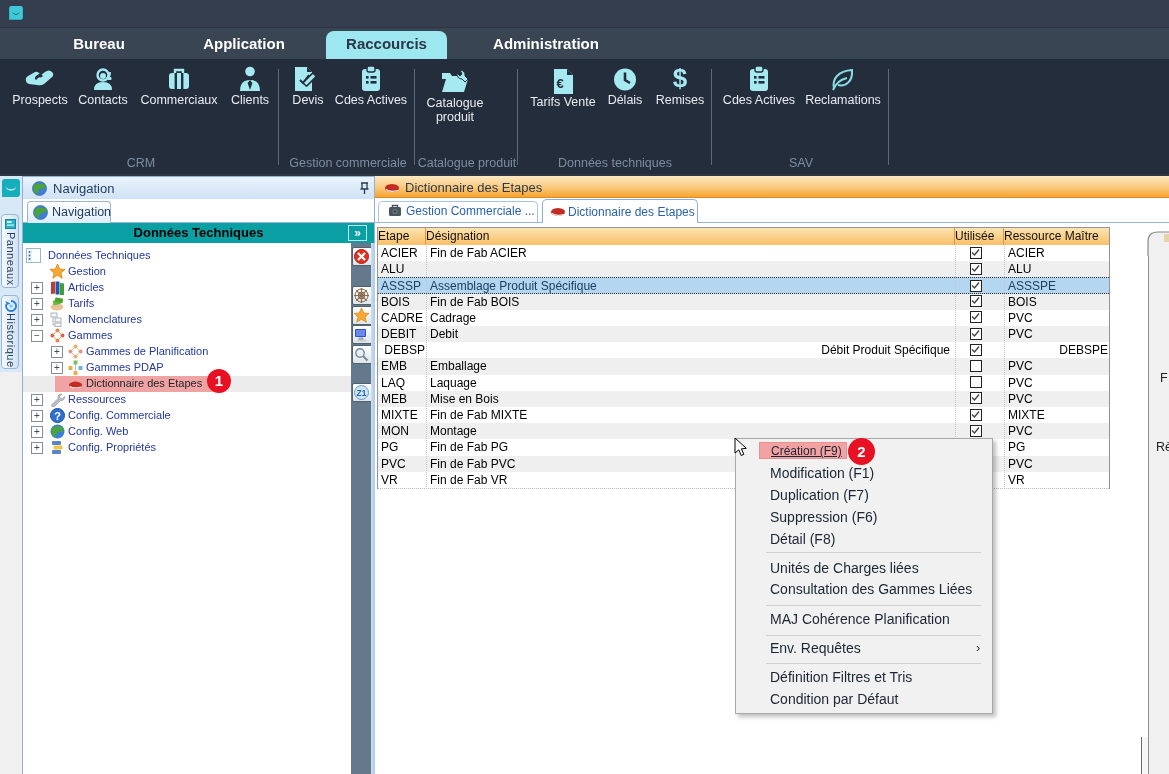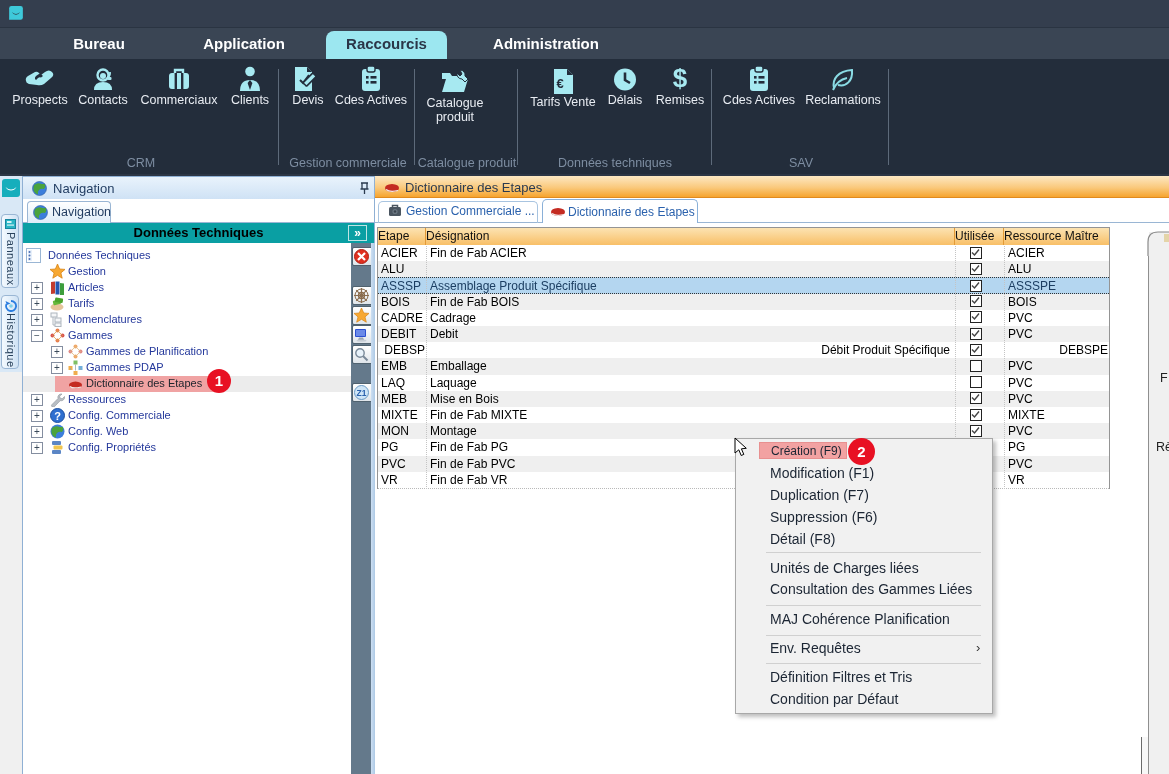--- a/index.html
+++ b/index.html
@@ -553,21 +553,21 @@
           <path d="M3 26 V12 Q3 2 13 2 L24 2" fill="none" stroke="#8a8a8a" stroke-width="1.2"></path>
           <rect x="19" y="4" width="5" height="8" fill="#e4d4a8"></rect>
         </svg>
       <div class="abs" style="left:773px;top:80px;width:1px;height:520px;background:#8f8f8f;"></div>
       <div class="abs" style="left:766px;top:561px;width:1px;height:39px;background:#6a6a6a;"></div>
       <div class="abs" style="left:767px;top:561px;width:6px;height:39px;background:#f7f7f7;"></div>
       <div class="abs" style="left:785px;top:195px;font-size:12.5px;color:#222;">F</div>
       <div class="abs" style="left:781px;top:264px;font-size:12.5px;color:#222;">Rè</div>
       <div class="abs" id="cmenu">
         <div style="position:absolute;left:23px;top:3px;width:88px;height:17px;background:#f2a2a2;border:1px solid #e89090;box-sizing:border-box;">
-            <span style="position:absolute;left:11px;top:1px;font-size:12px;color:#1b2533;white-space:nowrap;">Création (F9)</span>
+            <span style="position:absolute;left:11px;top:1px;font-size:12px;color:#1b2533;white-space:nowrap;text-decoration:underline;">Création (F9)</span>
           </div>
         <div class="mi" style="top:26px;">Modification (F1)</div>
         <div class="mi" style="top:48px;">Duplication (F7)</div>
         <div class="mi" style="top:69.5px;">Suppression (F6)</div>
         <div class="mi" style="top:91.5px;">Détail (F8)</div>
         <div class="mi" style="top:120.5px;">Unités de Charges liées</div>
         <div class="mi" style="top:142px;">Consultation des Gammes Liées</div>
         <div class="mi" style="top:172px;">MAJ Cohérence Planification</div>
         <div class="mi" style="top:200.5px;">Env. Requêtes</div>
         <div class="mi" style="top:230px;">Définition Filtres et Tris</div>

